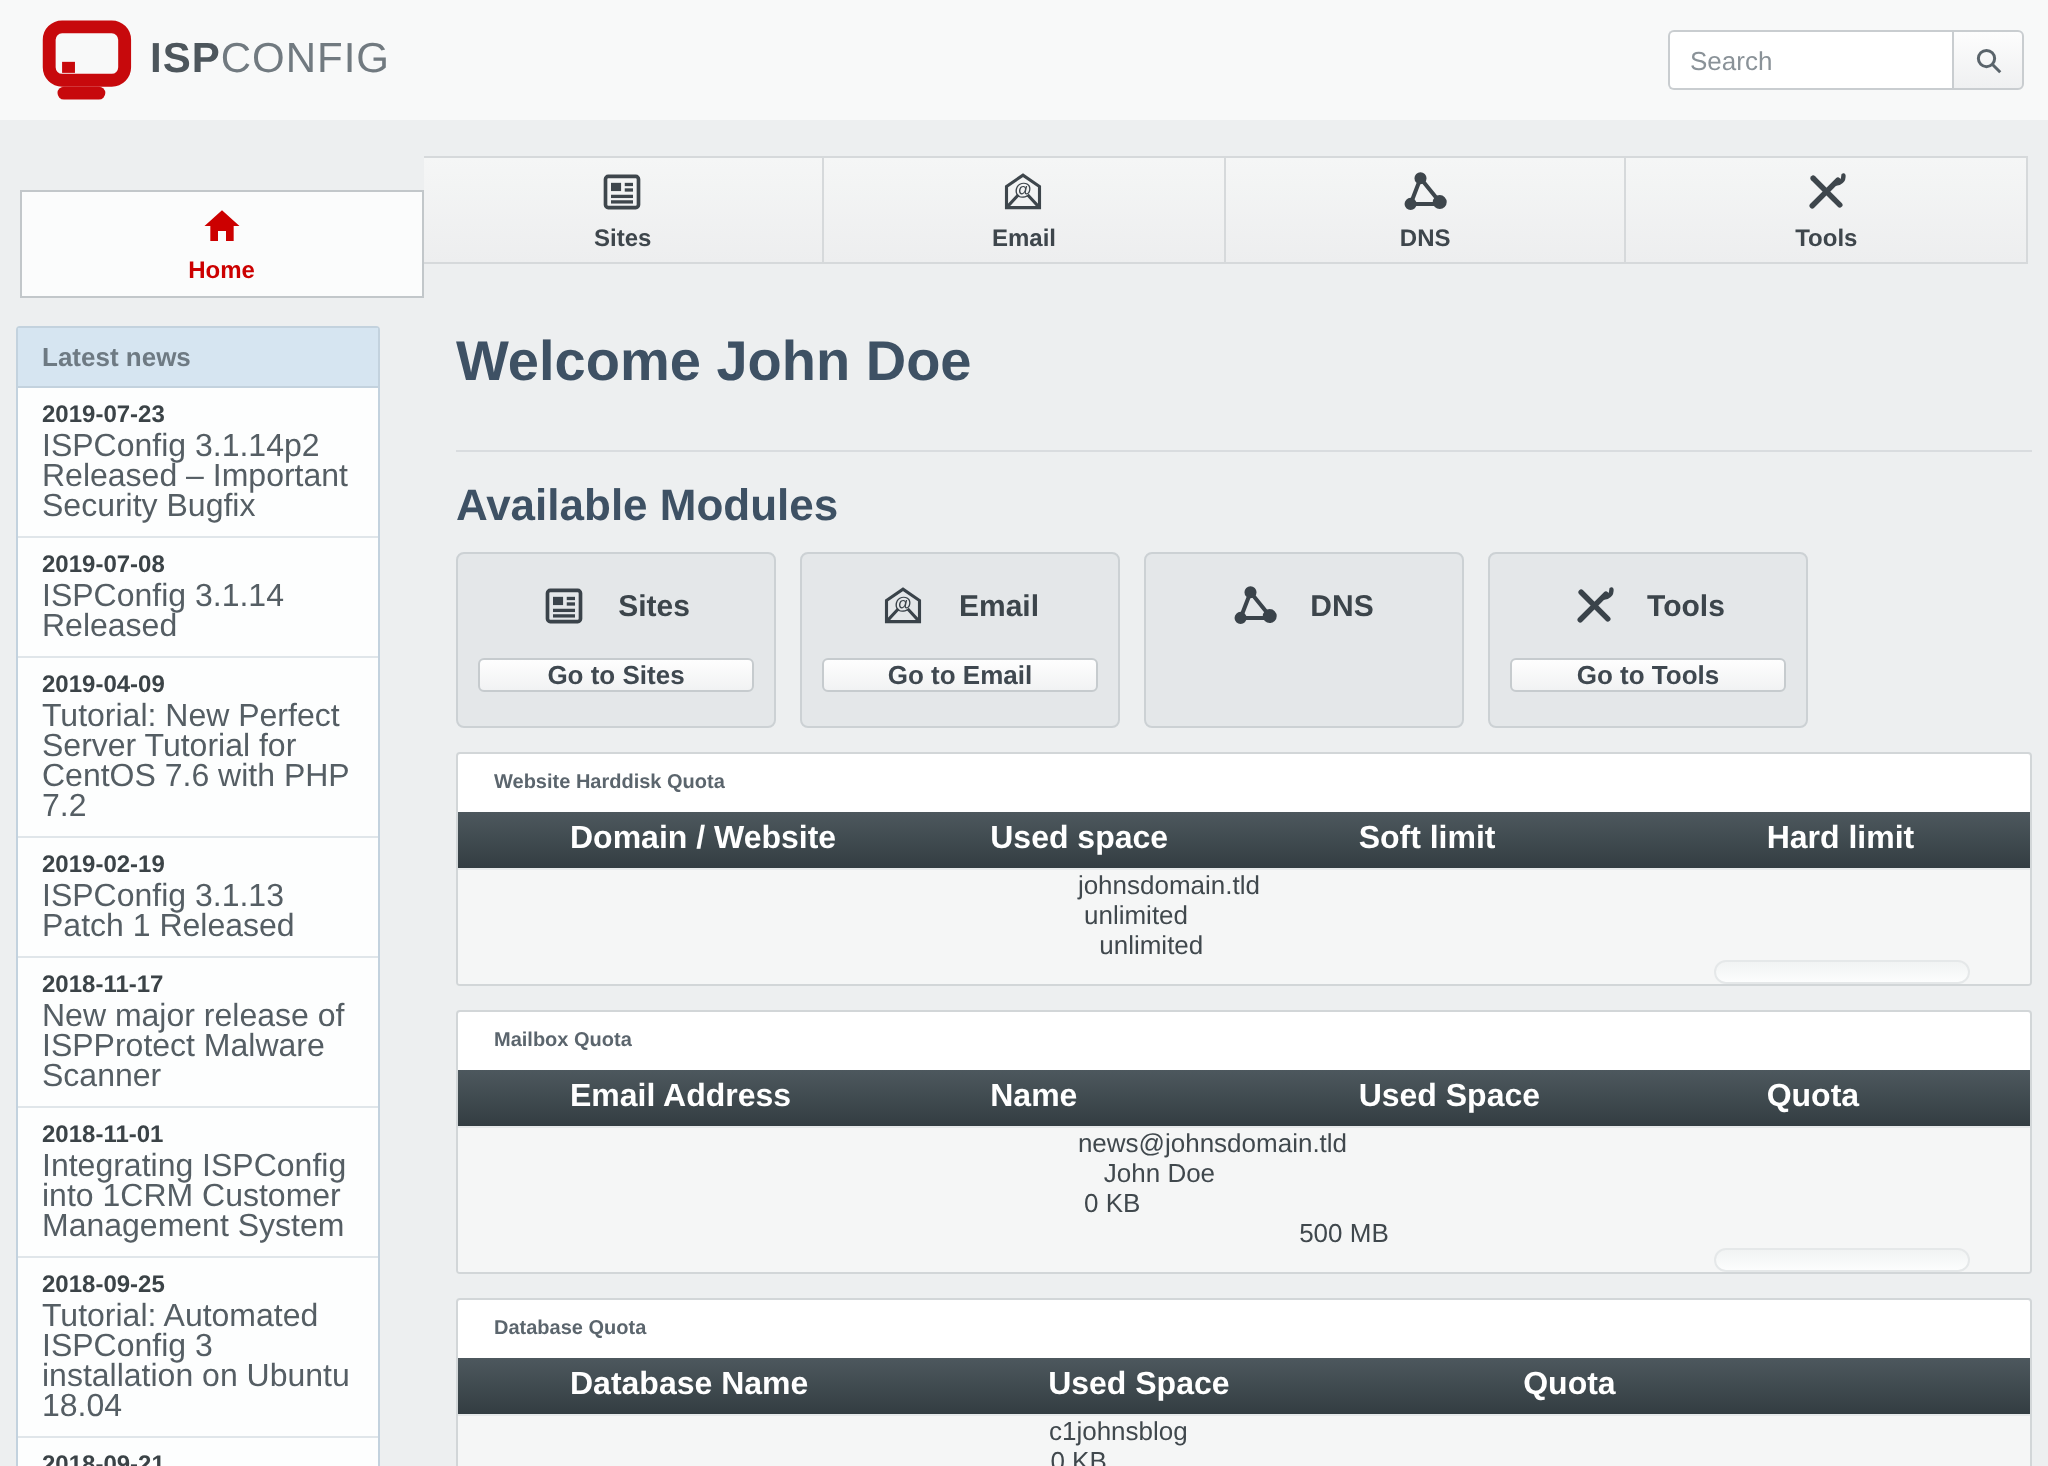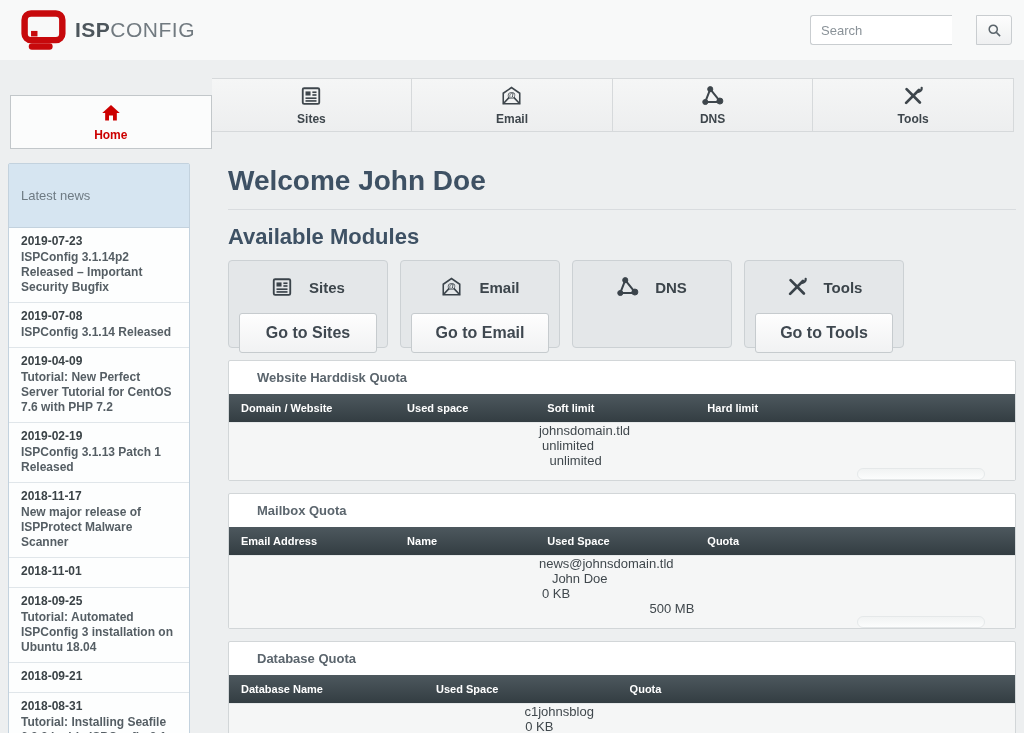--- a/index.html
+++ b/index.html
@@ -12,21 +12,21 @@
   }
   
   .top-header {
     height:60px; background:#f8f9f9;
     display:flex; align-items:center; padding:0 12px;
   }
   .brand { display:flex; align-items:center; gap:9px; margin-left:8px; }
   .brand-text { font-size:21px; letter-spacing:.5px; }
   .brand-bold { font-weight:bold; color:#4d565c; }
   .brand-rest { font-weight:normal; color:#717a80; }
-  .search-group { margin-left:auto; display:flex; align-items:center;gap:24px; }
+  .search-group { margin-left:auto; display:flex; align-items:center; }
   .search-input {
     width:142px; height:30px; border:1px solid #c9cdd0; border-right:none;
     border-radius:3px 0 0 3px; padding:0 10px; font-size:13px; color:#4c555b;
     background:#fff; outline:none; font-family:inherit;
   }
   .search-input::placeholder { color:#8a9298; }
   .search-btn {
     width:36px; height:30px; border:1px solid #c9cdd0; border-radius:0 3px 3px 0;
     background:linear-gradient(#fdfdfd,#eff0f1); cursor:pointer;
     display:flex; align-items:center; justify-content:center; color:#5a646b;
@@ -51,57 +51,57 @@
   }
   .tab .icon svg { display:block; }
   .tab-label { font-size:12px; font-weight:bold; }
   
   .content { display:flex; padding:14px 8px 0 8px; align-items:flex-start; }
   .sidebar {
     width:182px; flex:none; background:#fdfefe;
     border:1px solid #c3d2de; border-radius:2px; margin-right:38px;
   }
   .sidebar-header {
-    background:#d6e5f1; padding:24px 12px; font-weight:normal; font-size:13px;
+    background:#d6e5f1; padding:7px 12px; font-weight:bold; font-size:13px;
     color:#6e7a83; border-bottom:1px solid #c3d2de;
   }
   .news-item { padding:6px 12px 7px 12px; border-top:1px solid #e0e6ea; cursor:pointer; }
   .news-item:first-of-type { border-top:none; }
   .news-date { font-weight:bold; font-size:12px; color:#3b4347; line-height:14px; margin-bottom:2px; }
-  .news-title { font-size:12px; color:#555e64; line-height:15px;font-weight:bold; }
+  .news-title { font-size:16px; color:#555e64; line-height:15px; }
   
   .main-col { flex:1; min-width:0; }
   .welcome-title {
     font-size:28px; font-weight:bold; color:#3e5164;
-    margin-top:2px; padding-bottom:12px; border-bottom:1px solid #d9dcdf;
+    margin-top:2px; padding-bottom:28px; border-bottom:1px solid #d9dcdf;
   }
   .modules-title { font-size:22px; font-weight:bold; color:#3e5164; margin:14px 0 10px 0; }
   .cards { display:flex; gap:12px; }
   .card {
     width:160px; height:88px; background:#e4e7e9; border:1px solid #ccd1d4;
     border-radius:4px; padding:10px;
   }
   .card-top { display:flex; align-items:center; justify-content:center; gap:16px; height:32px; margin-bottom:10px; color:#3a434a; }
   .card-title { font-size:15px; font-weight:bold; color:#3c454b; }
   .card-btn {
     display:block; width:100%; background:linear-gradient(#fefefe,#f1f2f3);
-    border:1px solid #c6cbce; border-radius:3px; padding:10px 0;
-    font-weight:bold; font-size:16px; color:#3f4850; text-align:center;
+    border:1px solid #c6cbce; border-radius:3px; padding:0 0;
+    font-weight:bold; font-size:13px; color:#3f4850; text-align:center;
     cursor:pointer; font-family:inherit;
   }
   .panel {
     margin-top:12px; background:#fff; border:1px solid #d2d6d8; border-radius:2px;
     overflow:hidden;
   }
-  .panel-title { padding:9px 28px; font-weight:bold; font-size:13px; color:#5b656d; }
+  .panel-title { padding:9px 18px; font-weight:bold; font-size:10px; color:#5b656d; }
   .thead {
     background:linear-gradient(#4d585e,#333d42);
     display:flex; align-items:center; padding:0 12px; min-height:28px;
   }
-  .th { color:#fff; font-weight:bold; font-size:11px; flex:none; }
+  .th { color:#fff; font-weight:bold; font-size:16px; flex:none;margin-left:44px; }
   .trow {
     display:flex; align-items:center; background:#f5f6f6; padding:0 12px;
     min-height:32px; border-top:1px solid #e6e9ea;flex-direction:column;
   }
   .td { font-size:13px; color:#40484d; flex:none; }
   .progressbar {
     width:128px; height:12px; margin-left:auto; margin-right:18px;
     border:1px solid #e5e8e9; border-radius:7px;
     background:linear-gradient(#f1f3f3,#fcfdfd); flex:none;
   }
@@ -209,20 +209,21 @@
         <div class="news-item">
           <div class="news-date">2019-02-19</div>
           <div class="news-title">ISPConfig 3.1.13 Patch 1 Released</div>
         </div>
         <div class="news-item">
           <div class="news-date">2018-11-17</div>
           <div class="news-title">New major release of ISPProtect Malware Scanner</div>
         </div>
         <div class="news-item">
           <div class="news-date">2018-11-01</div>
+          <div class="news-title">Integrating ISPConfig into 1CRM Customer Management System</div>
         </div>
         <div class="news-item">
           <div class="news-date">2018-09-25</div>
           <div class="news-title">Tutorial: Automated ISPConfig 3 installation on Ubuntu 18.04</div>
         </div>
         <div class="news-item">
           <div class="news-date">2018-09-21</div>
         </div>
         <div class="news-item">
           <div class="news-date">2018-08-31</div>

